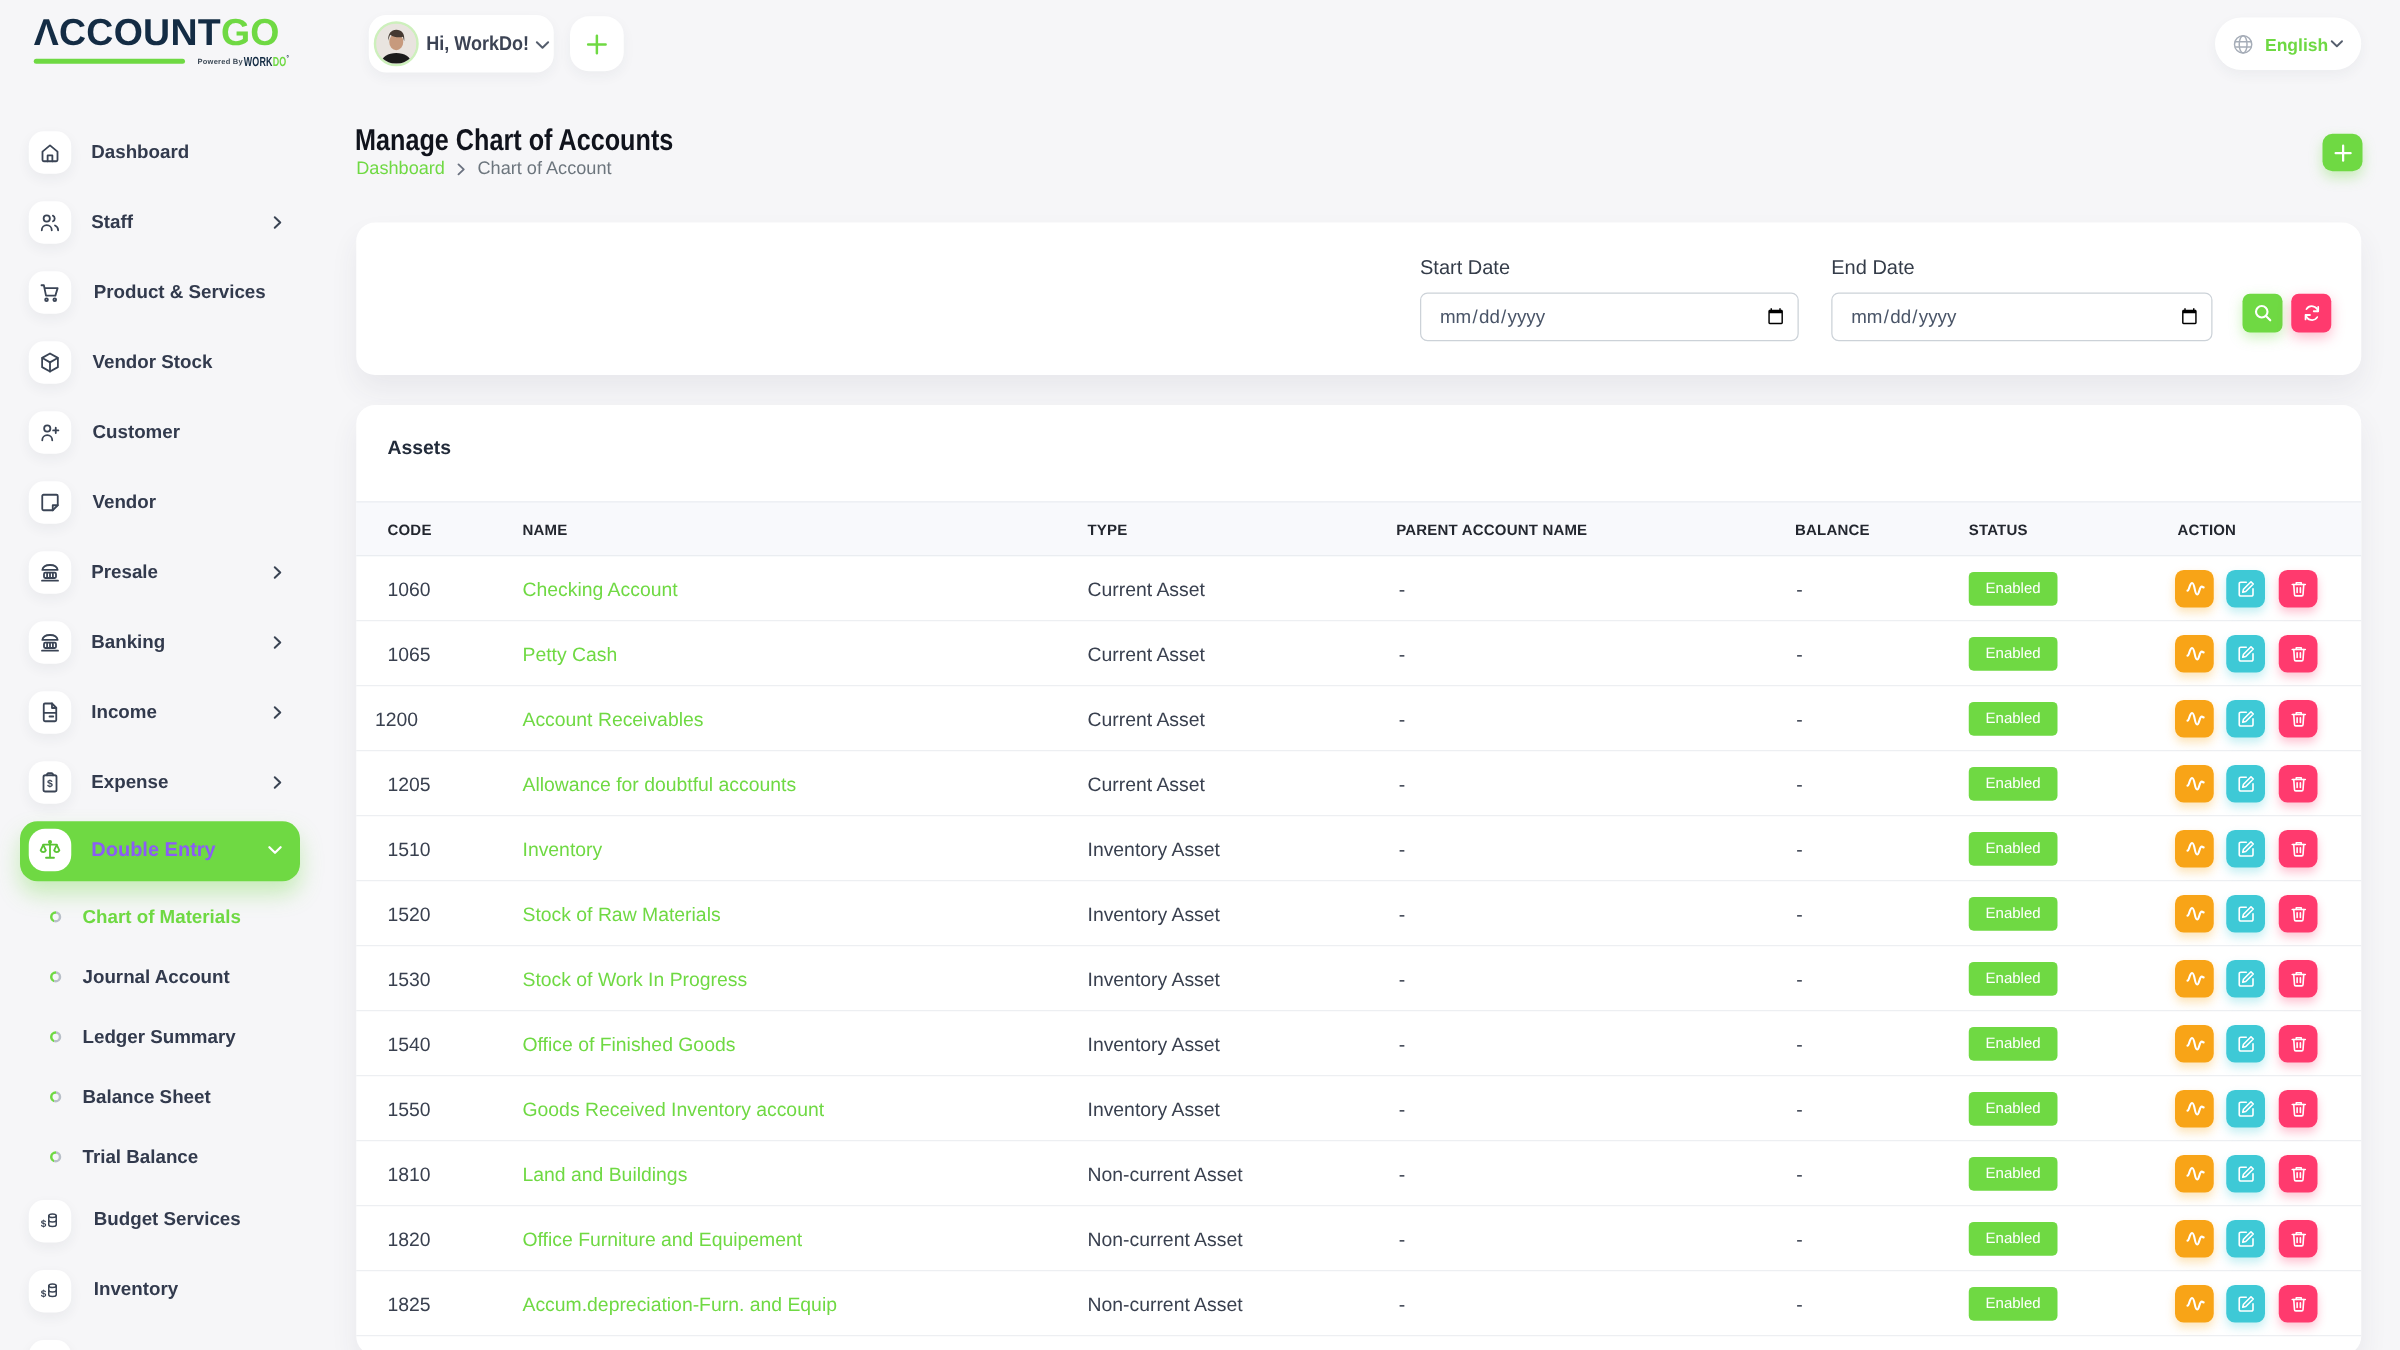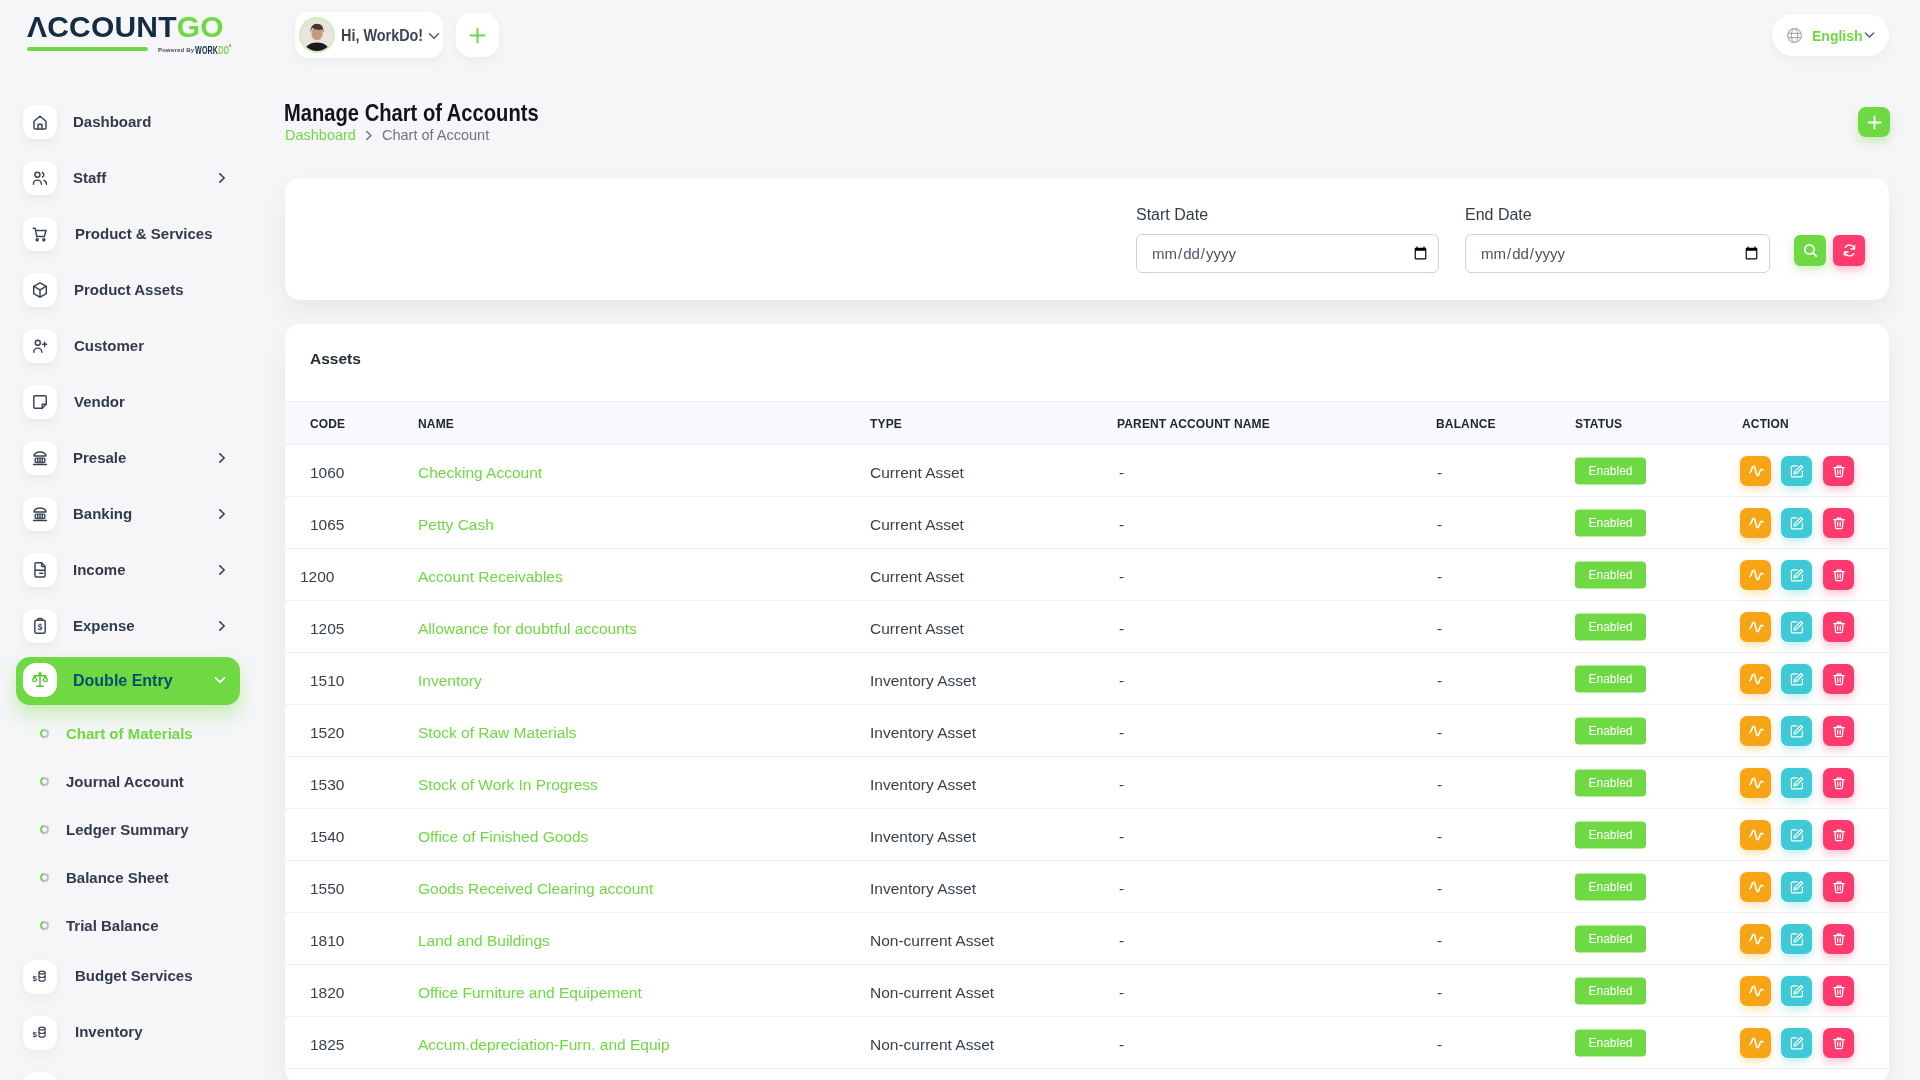--- a/index.html
+++ b/index.html
@@ -75,21 +75,21 @@
       </svg>
     </div>
     <div class="slabel" style="top:225px;left:75px">Product &amp; Services</div>
     <div class="ibox" style="top:273px">
       <svg width="18" height="18" viewBox="0 0 18 18" fill="none" stroke="#3a4455" stroke-width="1.45" stroke-linecap="round" stroke-linejoin="round" style="color:#3a4455">
         <path d="M9 1.8 15.3 5.3v7.4L9 16.2 2.7 12.7V5.3z"></path>
         <path d="M2.9 5.4 9 8.9l6.1-3.5"></path>
         <path d="M9 8.9v7.3"></path>
       </svg>
     </div>
-    <div class="slabel" style="top:281px;left:74px">Product Assets</div>
+    <div class="slabel" style="top:281px;left:74px">Vendor Stock</div>
     <div class="ibox" style="top:329px">
       <svg width="18" height="18" viewBox="0 0 18 18" fill="none" stroke="#3a4455" stroke-width="1.45" stroke-linecap="round" stroke-linejoin="round" style="color:#3a4455">
         <circle cx="6.8" cy="5.8" r="2.5"></circle>
         <path d="M2.8 15.2c0-2.3 1.8-4.1 4-4.1s4 1.8 4 4.1"></path>
         <path d="M13.6 5.2v4.2M11.5 7.3h4.2"></path>
       </svg>
     </div>
     <div class="slabel" style="top:337px;left:74px">Customer</div>
     <div class="ibox" style="top:385px">
       <svg width="18" height="18" viewBox="0 0 18 18" fill="none" stroke="#3a4455" stroke-width="1.45" stroke-linecap="round" stroke-linejoin="round" style="color:#3a4455">
@@ -146,21 +146,21 @@
     </svg>
     <div class="abs" style="left:16px;top:657px;width:224px;height:48px;background:#6fd943;border-radius:14px;box-shadow:0 10px 18px rgba(111,217,67,.35)"></div>
     <div class="ibox" style="top:663px;left:23px;border-radius:13px;box-shadow:none">
       <svg width="18" height="18" viewBox="0 0 18 18" fill="none" stroke="#5ac433" stroke-width="1.45" stroke-linecap="round" stroke-linejoin="round" style="color:#5ac433">
         <circle cx="9" cy="2.6" r=".9"></circle>
         <path d="M9 3.5v10.7M5.8 15.2h6.4"></path>
         <path d="M3.6 4.7h10.8"></path>
         <path d="M1.5 9.3 3.6 4.9l2.1 4.4a2.3 2.3 0 0 1-4.2 0zM12.3 9.3l2.1-4.4 2.1 4.4a2.3 2.3 0 0 1-4.2 0z"></path>
       </svg>
     </div>
-    <div class="slabel" style="top:672px;color:#0c4a6e;font-size:16px">Double Entry</div>
+    <div class="slabel" style="top:672px;color:#8b5cf6;font-size:16px">Double Entry</div>
     <svg class="schev" style="top:676px;left:214px" width="12" height="8" viewBox="0 0 12 8" fill="none">
       <path d="M1.5 1.8 6 6.2l4.5-4.4" stroke="#fff" stroke-width="1.8" stroke-linecap="round" stroke-linejoin="round"></path>
     </svg>
     <div class="sub-bullet" style="top:729px"></div>
     <div class="sub-label" style="top:725px;color:#6fd943;font-weight:700">Chart of Materials</div>
     <div class="sub-bullet" style="top:777px"></div>
     <div class="sub-label" style="top:773px">Journal Account</div>
     <div class="sub-bullet" style="top:825px"></div>
     <div class="sub-label" style="top:821px">Ledger Summary</div>
     <div class="sub-bullet" style="top:873px"></div>
@@ -473,21 +473,21 @@
         <svg width="14" height="14" viewBox="0 0 14 14" fill="none" stroke="#fff" stroke-width="1.3" stroke-linecap="round" stroke-linejoin="round">
           <path d="M1.8 3.6h10.4"></path>
           <path d="M5 3.6V2.2h4v1.4"></path>
           <path d="M3 3.6l.6 8.2a1 1 0 0 0 1 .9h4.8a1 1 0 0 0 1-.9l.6-8.2"></path>
           <path d="M5.7 6.2v3.8M8.3 6.2v3.8"></path>
         </svg>
       </div>
     </div>
     <div class="tr" style="top:416px">
       <span class="td" style="left:25px">1550</span>
-      <span class="td link" style="left:133px">Goods Received Clearing account</span>
+      <span class="td link" style="left:133px">Goods Received Inventory account</span>
       <span class="td" style="left:585px">Inventory Asset</span>
       <span class="td" style="left:834px">-</span>
       <span class="td" style="left:1152px">-</span>
       <span class="badge">Enabled</span>
       <div class="abtn orange">
         <svg width="16" height="16" viewBox="0 0 16 16" fill="none" stroke="#fff" stroke-width="1.7" stroke-linecap="round">
           <path d="M2 9.5c1.4 0 1.7-6.1 3.7-6.1 2.2 0 1.9 9.2 4 9.2 1.8 0 1.7-6.3 3.7-6.3.9 0 1 .6 1.5.6"></path>
         </svg>
       </div>
       <div class="abtn teal">

